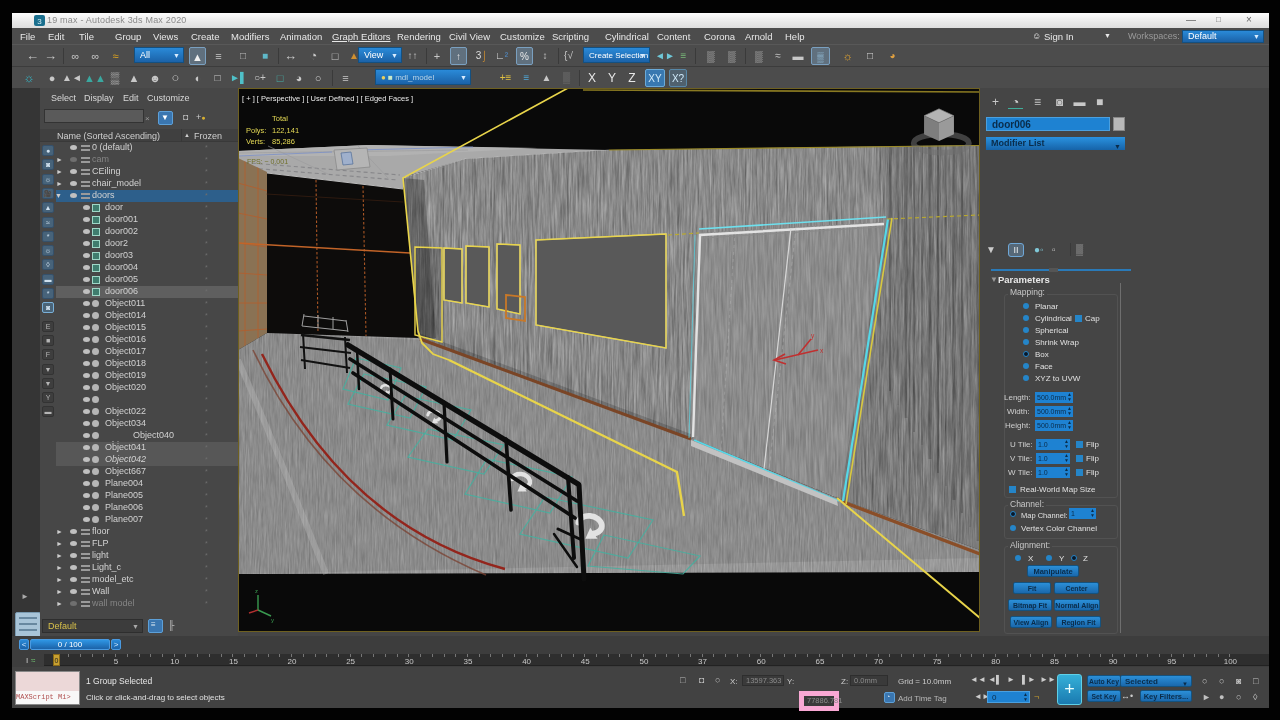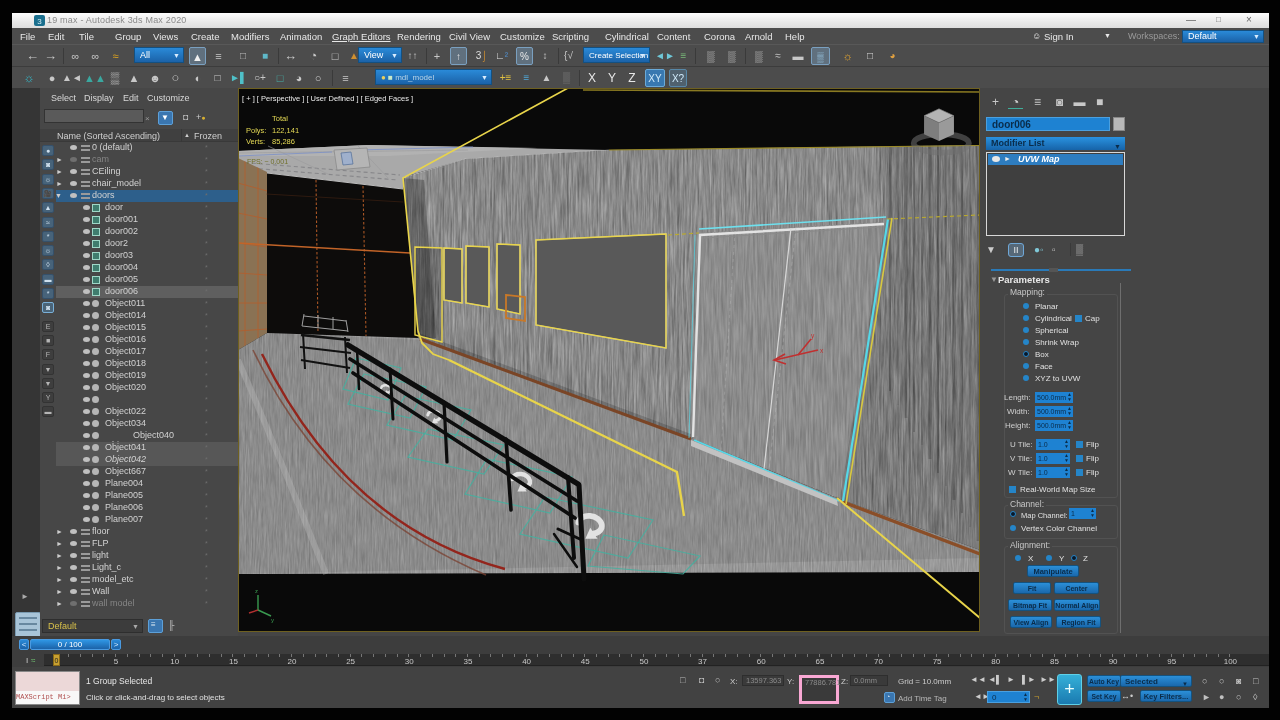--- a/index.html
+++ b/index.html
@@ -140,21 +140,21 @@
     <span class="ti" style="left:154px;width:19px;font-size:13px;">○</span>
     <span class="ti" style="left:177px;width:18px;font-size:11px;">◐</span>
     <span class="ti" style="left:196px;width:19px;font-size:10px;">□</span>
     <span class="ti" style="left:217px;width:19px;font-size:10px;color:#4fc0c8;">►▌</span>
     <span class="ti" style="left:239px;width:18px;font-size:10px;">○+</span>
     <span class="ti" style="left:259px;width:18px;color:#45b0a8;font-size:11px;">□</span>
     <span class="ti" style="left:278px;width:18px;font-size:11px;">◕</span>
     <span class="ti" style="left:298px;width:16px;font-size:11px;">○</span>
     <span class="tsep" style="left:320px;"></span>
     <span class="ti" style="left:325px;width:17px;font-size:11px;">≡</span>
-    <span class="bluedd" style="left:363px;top:2px;width:117px;height:16px;font-size:8px;color:#b8d4e8;"><span style="color:#e8d060;">●</span> <span style="color:#c8e8c8;">■</span> mdl_model<span class="car">▼</span></span>
+    <span class="bluedd" style="left:363px;top:2px;width:96px;height:16px;font-size:8px;color:#b8d4e8;"><span style="color:#e8d060;">●</span> <span style="color:#c8e8c8;">■</span> mdl_model<span class="car">▼</span></span>
     <span class="ti" style="left:485px;width:17px;color:#e0c040;font-size:10px;">+≡</span>
     <span class="ti" style="left:506px;width:17px;color:#50a8d8;font-size:10px;">≡</span>
     <span class="ti" style="left:526px;width:17px;font-size:10px;">▲</span>
     <span class="ti" style="left:546px;width:17px;font-size:10px;color:#888;">▒</span>
     <span class="tsep" style="left:567px;"></span>
     <span class="ti" style="left:573px;width:14px;color:#e8e8e8;font-size:12px;">X</span>
     <span class="ti" style="left:593px;width:14px;color:#e8e8e8;font-size:12px;">Y</span>
     <span class="ti" style="left:613px;width:14px;color:#e8e8e8;font-size:12px;">Z</span>
     <span class="ti" style="left:633px;width:20px;color:#cfe8f8;font-size:10px;background:#3878b0;border:1px solid #6aaad8;border-radius:2px;">XY</span>
     <span class="ti" style="left:657px;width:18px;color:#cfe8f8;font-size:10px;background:#50616e;border:1px solid #5888a8;border-radius:2px;">X?</span>
@@ -704,27 +704,20 @@
     <div style="position:absolute;left:0;top:0;width:287px;height:26px;background:#454545;"></div>
     <span style="position:absolute;left:6px;top:7px;width:15px;height:14px;font-size:12px;text-align:center;color:#c8c8c8;">+</span>
     <span style="position:absolute;left:26px;top:7px;width:15px;height:14px;font-size:12px;text-align:center;color:#d0d0d0;border-bottom:1px solid #3fae9a;">◔</span>
     <span style="position:absolute;left:48px;top:7px;width:15px;height:14px;font-size:12px;text-align:center;color:#c8c8c8;">≡</span>
     <span style="position:absolute;left:70px;top:7px;width:15px;height:14px;font-size:12px;text-align:center;color:#c8c8c8;">◙</span>
     <span style="position:absolute;left:90px;top:7px;width:15px;height:14px;font-size:12px;text-align:center;color:#c8c8c8;">▬</span>
     <span style="position:absolute;left:110px;top:7px;width:15px;height:14px;font-size:12px;text-align:center;color:#c8c8c8;">■</span>
     <div style="position:absolute;left:4px;top:29px;width:124px;height:14px;background:#1e82d2;border:1px solid #4aa0e0;color:#0a2c4a;font-size:10px;font-weight:bold;padding:0 0 0 5px;line-height:13px;">door006</div>
     <div style="position:absolute;left:131px;top:29px;width:12px;height:14px;background:#b8b8b8;border:1px solid #888;"></div>
     <div style="position:absolute;left:4px;top:49px;width:139px;height:13px;background:linear-gradient(#2a92e0,#1663a8);color:#0a2c4a;font-size:9px;font-weight:bold;padding-left:5px;line-height:13px;">Modifier List<span style="position:absolute;right:4px;top:3px;font-size:7px;color:#0a2c4a;">▼</span></div>
-    <div style="position:absolute;left:4px;top:64px;width:139px;height:84px;background:#3f3f3f;border:1px solid #d8d8d8;">
-          <div style="position:absolute;left:1px;top:1px;width:135px;height:11px;background:#2e7dc0;">
-            <span style="position:absolute;left:4px;top:2px;width:8px;height:6px;background:#e8e8e8;border-radius:50%;"></span>
-            <span style="position:absolute;left:16px;top:1px;font-size:7px;color:#eee;">►</span>
-            <span style="position:absolute;left:30px;top:0px;font-size:9px;color:#fff;font-style:italic;font-weight:bold;">UVW Map</span>
-          </div>
-        </div>
     <span style="position:absolute;left:4px;top:156px;font-size:10px;color:#ccc;">▼</span>
     <div style="position:absolute;left:26px;top:155px;width:16px;height:14px;background:#566878;border:1px solid #6fa8d8;border-radius:3px;text-align:center;font-size:9px;color:#eee;line-height:13px;">II</div>
     <span style="position:absolute;left:52px;top:156px;font-size:10px;color:#7fc8d8;">●◦</span>
     <span style="position:absolute;left:70px;top:156px;font-size:10px;color:#ccc;">▫</span>
     <div style="position:absolute;left:88px;top:155px;width:1px;height:13px;background:#3a3a3a;"></div>
     <span style="position:absolute;left:94px;top:156px;font-size:10px;color:#ccc;">▒</span>
     <div style="position:absolute;left:9px;top:181px;width:140px;height:2px;background:#2a7ab8;"></div>
     <div style="position:absolute;left:67px;top:180px;width:9px;height:4px;background:#555;"></div>
     <span style="position:absolute;left:8px;top:187px;font-size:8px;color:#999;">▼</span>
     <span style="position:absolute;left:16px;top:186px;font-size:9.5px;font-weight:bold;color:#e8e8e8;">Parameters</span>
@@ -926,21 +919,21 @@
     <div style="position:absolute;left:3px;top:4px;width:65px;height:34px;border:1px solid #888;background:#ecd8d8;"></div>
     <div style="position:absolute;left:4px;top:24px;width:63px;height:13px;background:#f8f8f8;color:#b05050;font-family:'Liberation Mono',monospace;font-size:7px;line-height:13px;white-space:nowrap;overflow:hidden;">MAXScript Mi&gt;</div>
     <span style="position:absolute;left:74px;top:9px;font-size:8.5px;color:#e8e8e8;">1 Group Selected</span>
     <span style="position:absolute;left:74px;top:26px;font-size:8px;color:#e0e0e0;">Click or click-and-drag to select objects</span>
     <span style="position:absolute;left:668px;top:8px;font-size:9px;color:#bbb;">□</span>
     <span style="position:absolute;left:687px;top:8px;font-size:9px;color:#bbb;">◘</span>
     <span style="position:absolute;left:703px;top:8px;font-size:9px;color:#bbb;">○</span>
     <span style="position:absolute;left:718px;top:10px;font-size:8px;color:#ccc;">X:</span>
     <div style="position:absolute;left:730px;top:8px;width:42px;height:11px;background:#3a3a3a;border:1px solid #2e2e2e;color:#8a8a8a;font-size:7.5px;line-height:10px;padding-left:3px;">13597.363</div>
     <span style="position:absolute;left:775px;top:10px;font-size:8px;color:#ccc;">Y:</span>
-    <div style="position:absolute;left:787px;top:8px;width:40px;height:29px;background:#3a3a3a;border:3px solid #f9a8d4;color:#8a8a8a;font-size:7.5px;line-height:10px;padding-left:3px;">77886.781</div>
+    <div style="position:absolute;left:787px;top:24px;width:40px;height:20px;background:#3a3a3a;border:5px solid #f9a8d4;color:#8a8a8a;font-size:7.5px;line-height:10px;padding-left:3px;">77886.781</div>
     <span style="position:absolute;left:829px;top:10px;font-size:8px;color:#ccc;">Z:</span>
     <div style="position:absolute;left:838px;top:8px;width:38px;height:11px;background:#3a3a3a;border:1px solid #2e2e2e;color:#8a8a8a;font-size:7.5px;line-height:10px;padding-left:3px;">0.0mm</div>
     <span style="position:absolute;left:886px;top:10px;font-size:8px;color:#ccc;">Grid = 10.0mm</span>
     <div style="position:absolute;left:872px;top:25px;width:11px;height:11px;background:#3a76b0;border-radius:2px;border:1px solid #5da0d8;">
           <span style="position:absolute;left:1px;top:0px;font-size:7px;color:#cfe0ee;">◔</span>
         </div>
     <span style="position:absolute;left:886px;top:27px;font-size:8px;color:#b8b8b8;">Add Time Tag</span>
     <span style="position:absolute;left:958px;top:8px;font-size:8px;color:#ccc;">◄◄</span>
         <span style="position:absolute;left:976px;top:8px;font-size:8px;color:#ccc;">◄▌</span>
         <span style="position:absolute;left:995px;top:8px;font-size:8px;color:#ccc;">►</span>

